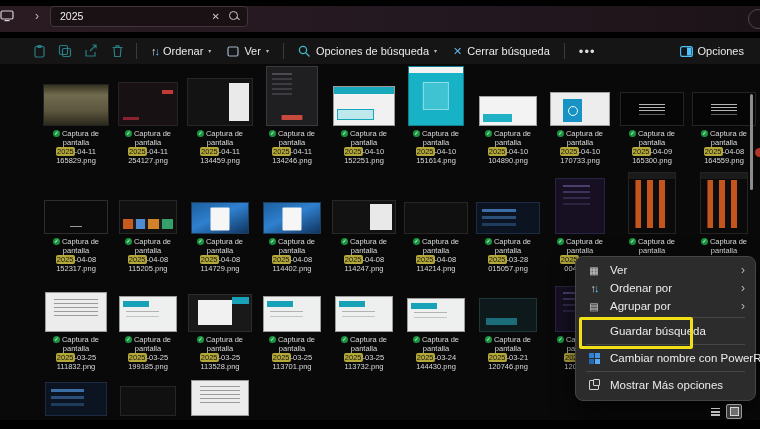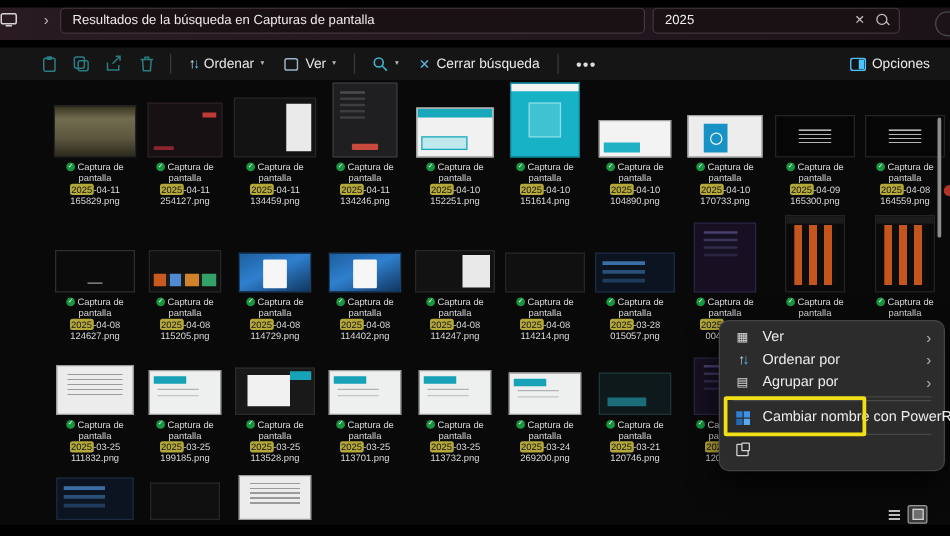--- a/index.html
+++ b/index.html
@@ -140,23 +140,20 @@
 <div class="stage">
 
   <div class="titlebar">
     <div class="tb-ico">
       <svg width="14" height="12" viewBox="0 0 14 12">
           <rect x="1" y="1" width="12" height="8" rx="1.5" fill="none" stroke="#d8d4d6" stroke-width="1.2"></rect>
           <rect x="4.5" y="10" width="5" height="1.2" fill="#d8d4d6"></rect>
         </svg>
     </div>
     <div class="crumb-chev">›</div>
-    <div class="addr">
-      <span>Resultados de la búsqueda en Capturas de pantalla</span>
-    </div>
     <div class="searchbox">
       <input value="2025" style="">
       <span class="sb-x">✕</span>
       <span class="sb-mag"></span>
     </div>
     <div class="edge-circle"></div>
   </div>
 
   <div class="toolbar">
     <div style="width:26px"></div>
@@ -195,20 +192,21 @@
         </svg>
       <span>Ver</span>
       <span class="chev">▾</span>
     </div>
     <div class="tsep"></div>
     <div class="tbtn">
       <svg width="13" height="13" viewBox="0 0 13 13">
           <circle cx="5" cy="5" r="3.6" fill="none" stroke="#3fb6c9" stroke-width="1.3"></circle>
           <path d="M8 8 L11.5 11.5" stroke="#3fb6c9" stroke-width="1.3"></path>
         </svg>
+      <span>Opciones de búsqueda</span>
       <span class="chev">▾</span>
     </div>
     <div class="tbtn">
       <span style="color:#5fb2e8;font-size:11px">✕</span>
       <span>Cerrar búsqueda</span>
     </div>
     <div class="tsep"></div>
     <div class="more">•••</div>
     <div class="t-right">
       <svg width="13" height="11" viewBox="0 0 13 11">
@@ -427,21 +425,21 @@
           <div class="thumbwrap" style="height: 66px;">
             <div class="thumb k-laptop" style="width: 64px; height: 34px;"></div>
           </div>
           <div class="cap">
             <div class="l1">
               <span class="chk">✓</span>
               <span>Captura de</span>
             </div>
             <div>pantalla</div>
             <div><span class="yr">2025</span>-04-08</div>
-            <div>124627.png</div>
+            <div>152317.png</div>
           </div>
         </div>
         <div class="cell" style="left: 112px; top: 104px;">
           <div class="thumbwrap" style="height: 66px;">
             <div class="thumb k-tiles" style="width: 58px; height: 34px;"></div>
           </div>
           <div class="cap">
             <div class="l1">
               <span class="chk">✓</span>
               <span>Captura de</span>
@@ -633,21 +631,21 @@
           <div class="thumbwrap" style="height: 50px;">
             <div class="thumb k-whitewin" style="width: 58px; height: 34px;"></div>
           </div>
           <div class="cap">
             <div class="l1">
               <span class="chk">✓</span>
               <span>Captura de</span>
             </div>
             <div>pantalla</div>
             <div><span class="yr">2025</span>-03-24</div>
-            <div>269200.png</div>
+            <div>144430.png</div>
           </div>
         </div>
         <div class="cell" style="left: 472px; top: 218px;">
           <div class="thumbwrap" style="height: 50px;">
             <div class="thumb k-tealdark" style="width: 58px; height: 34px;"></div>
           </div>
           <div class="cap">
             <div class="l1">
               <span class="chk">✓</span>
               <span>Captura de</span>
@@ -702,33 +700,38 @@
           <span class="mi-ic"><span class="sorticon"><b class="up" style="color:#d4d4d4">↑</b><b class="dn">↓</b></span></span>
           <span class="mi-lbl">Ordenar por</span>
           <span class="mi-sub">›</span>
         </div>
         <div class="mi-row" style="height: 18px;">
           <span class="mi-ic"><span style="font-size:10px">▤</span></span>
           <span class="mi-lbl">Agrupar por</span>
           <span class="mi-sub">›</span>
         </div>
         <div class="mi-sep"></div>
+        <div class="mi-row" style="height: 22px;">
+          <span class="mi-ic"></span>
+          <span class="mi-lbl">Guardar búsqueda</span>
+        </div>
         <div class="mi-sep"></div>
         <div class="mi-row" style="height: 22px;">
           <span class="mi-ic"><span class="win4">
               <i></i>
               <i></i>
               <i></i>
               <i></i>
             </span></span>
           <span class="mi-lbl">Cambiar nombre con PowerRename</span>
         </div>
         <div class="mi-sep"></div>
         <div class="mi-row" style="height: 22px;">
           <span class="mi-ic"><span class="overlap"></span></span>
+          <span class="mi-lbl">Mostrar Más opciones</span>
         </div>
       </div>
     <div class="annotation"></div>
   </div>
 
   <div class="statusbar">
     <div class="view-toggle">
         <div class="vt-lines"></div>
       </div>
     <div class="view-toggle vt-selected">

